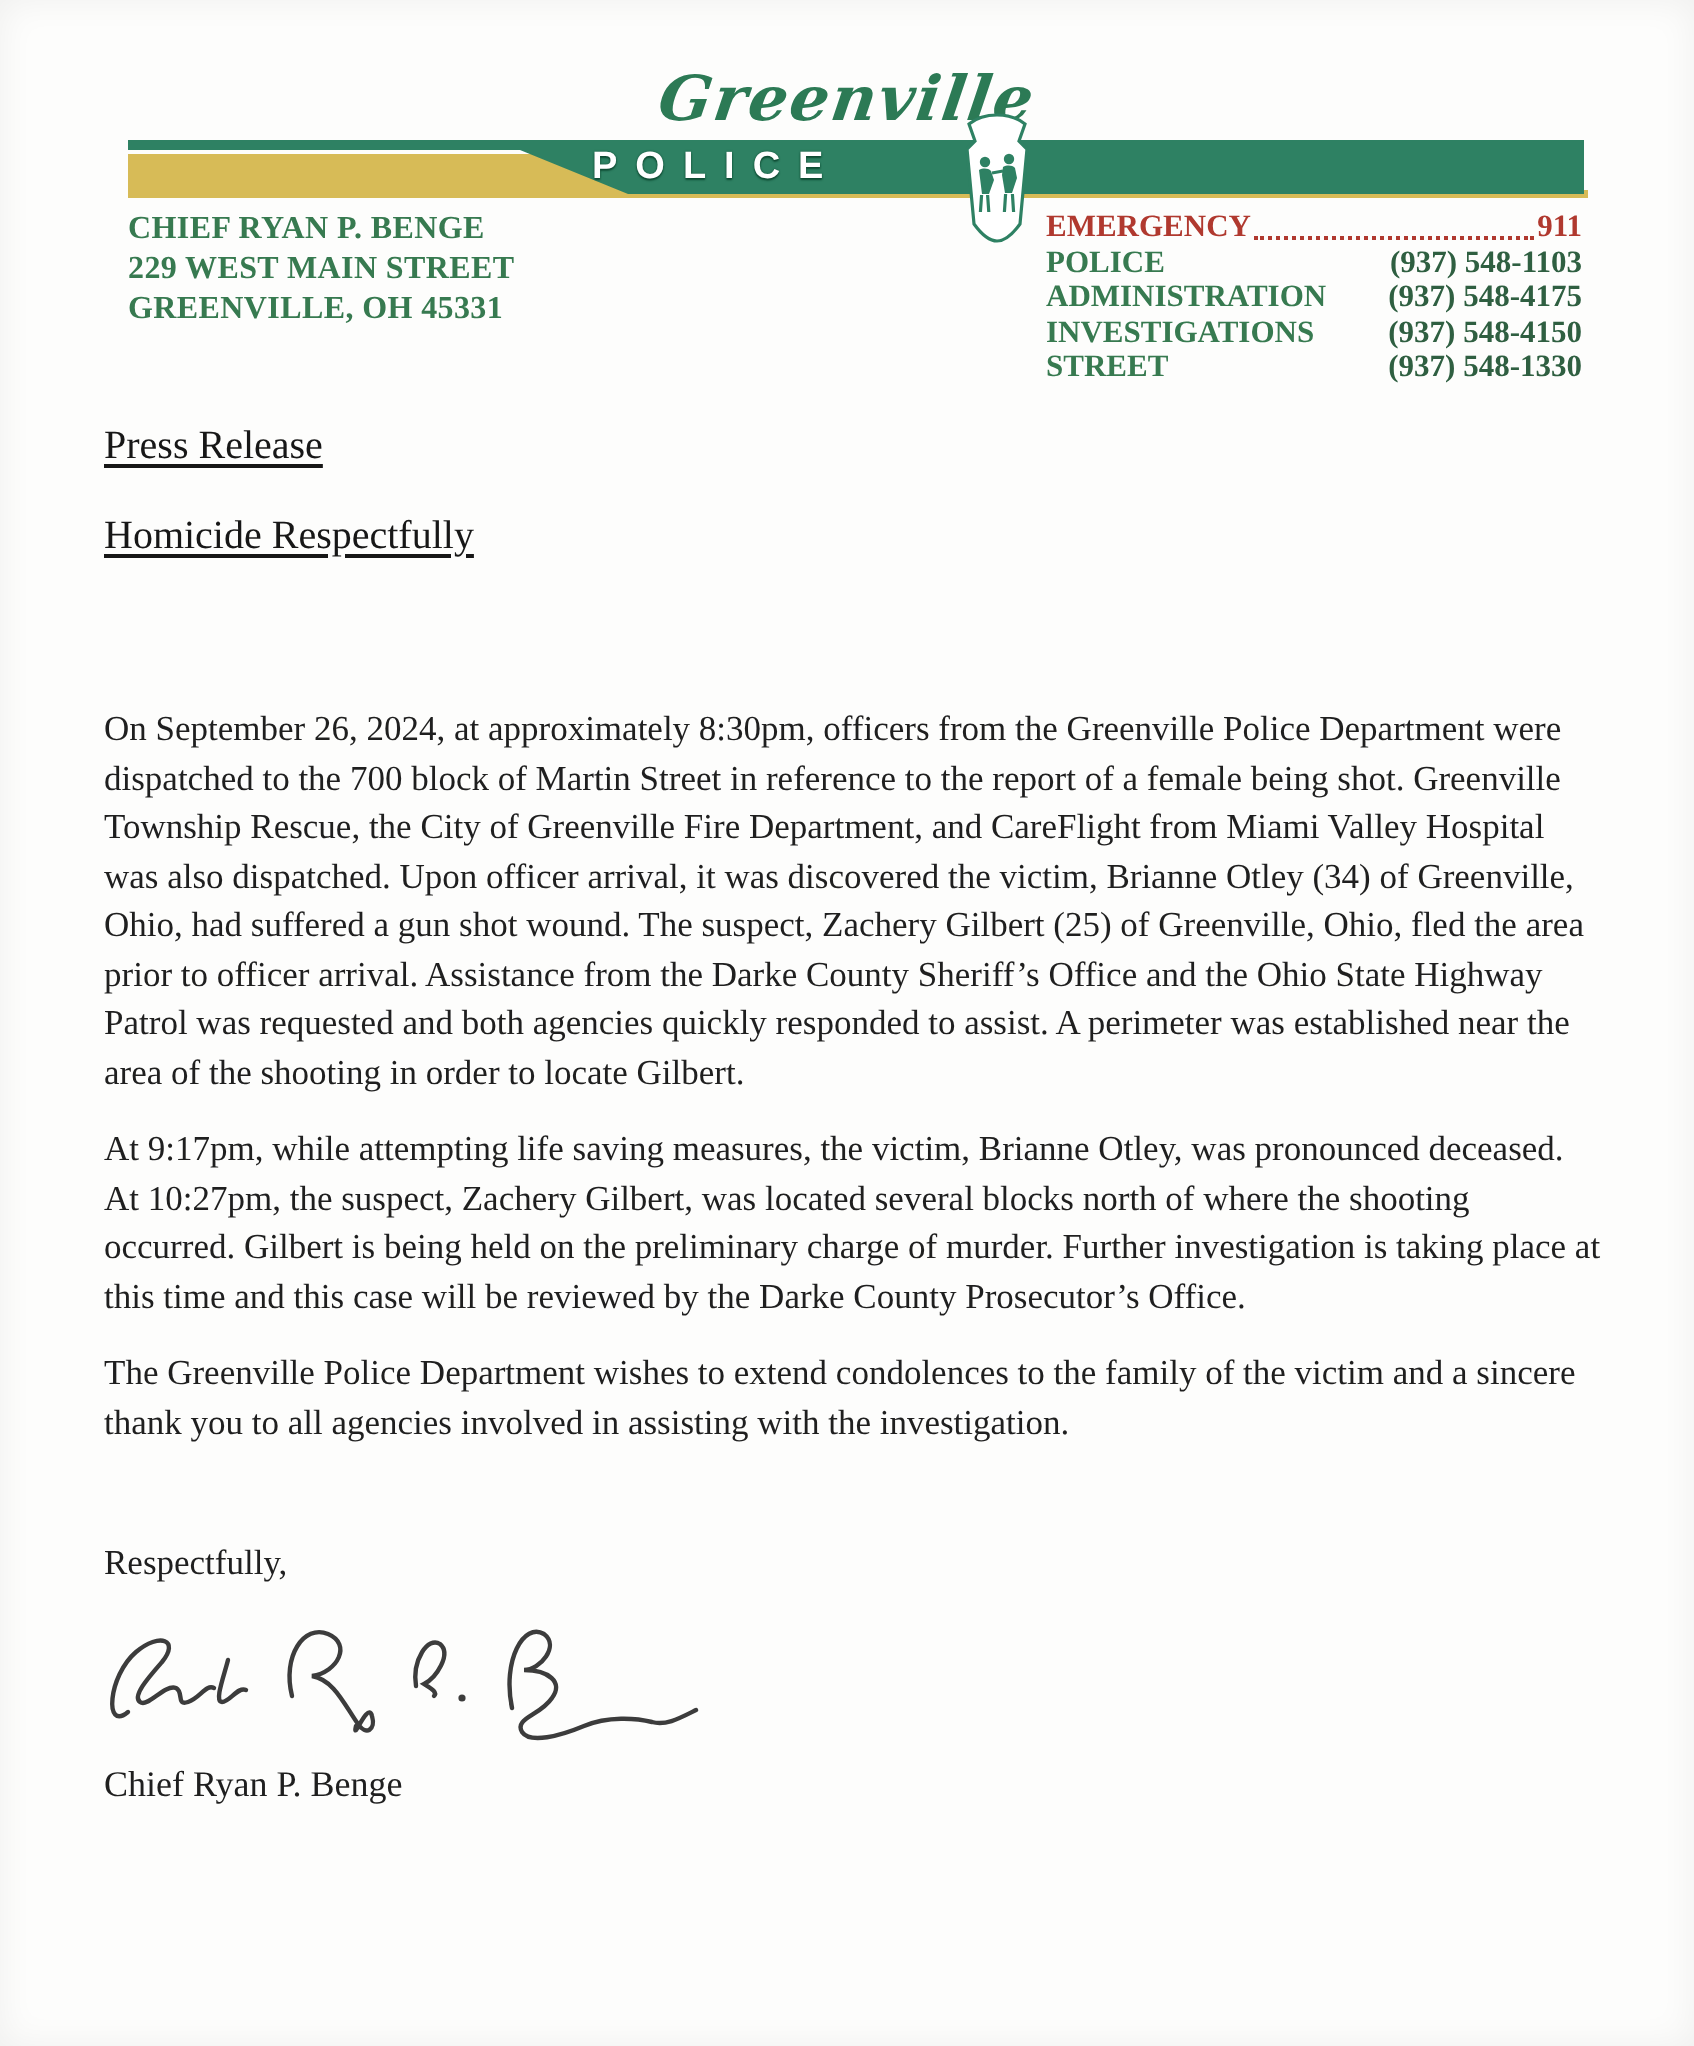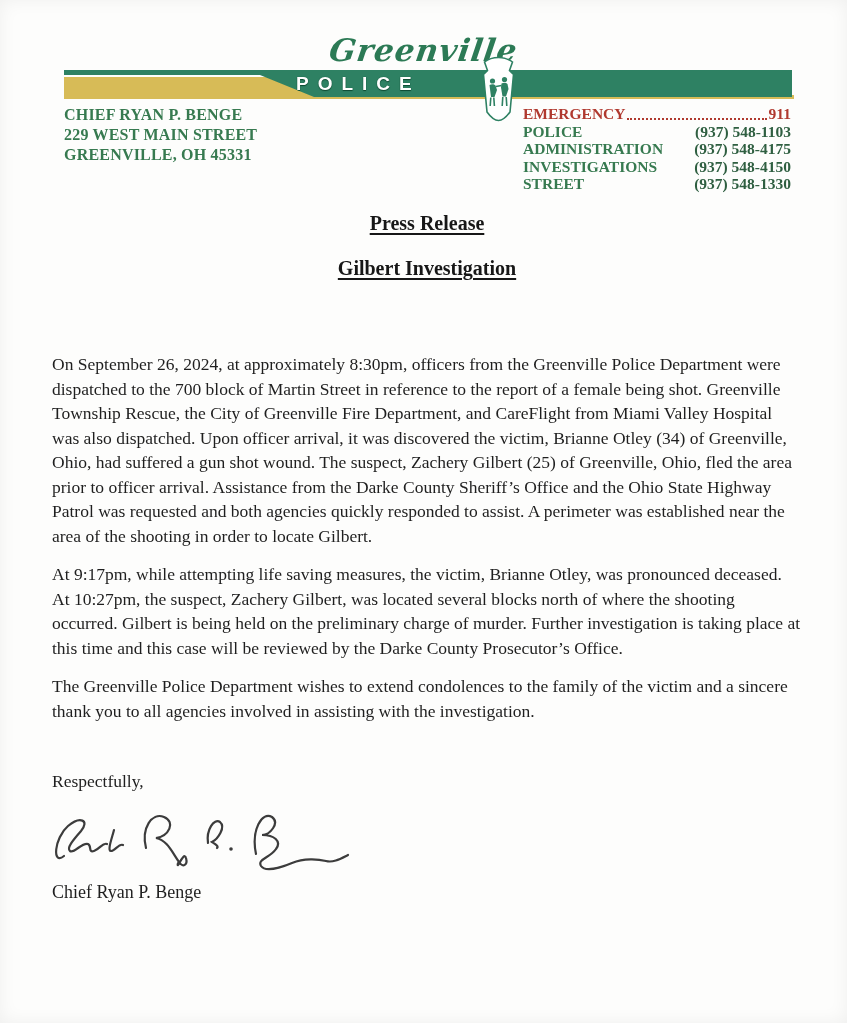--- a/index.html
+++ b/index.html
@@ -53,21 +53,21 @@
     font-weight:bold;font-size:15.5px;line-height:17.5px;
     color:#377a50;
   }
   .phone-row{display:flex;align-items:baseline;}
   .phone-row .val{margin-left:auto;color:#2f5f41;font-weight:bold;}
   .phone-row.emergency{color:#b0392f;align-items:flex-end;}
   .leader{flex:1;border-bottom:2px dotted #b0392f;margin:0 2px 3px 2px;}
   
   .doc{position:absolute;left:52px;top:204px;width:750px;}
   .title{
-    text-align:center;font-weight:bold;font-size:20px;
+    font-weight:normal;font-size:20px;
     text-decoration:underline;text-underline-offset:3px;
     margin:0 0 22px 0;color:#171717;
   }
   .title.first{margin-top:8px;}
   .body-text{margin-top:72px;}
   .para{font-size:17.5px;line-height:24.5px;margin:0 0 14px 0;text-align:left;}
   .closing{margin-top:48px;}
   .salutation{font-size:17.5px;}
   .sig{display:block;margin:10px 0 2px -4px;}
   .signatory{font-size:18px;}
@@ -120,21 +120,21 @@
       <span class="val">(937) 548-4150</span>
     </div>
     <div class="phone-row">
       <span>STREET</span>
       <span class="val">(937) 548-1330</span>
     </div>
   </div>
 
   <div class="doc">
     <div class="title first">Press Release</div>
-    <div class="title">Gilbert Investigation</div>
+    <div class="title">Homicide Respectfully</div>
 
     <div class="body-text">
       <p class="para">On September 26, 2024, at approximately 8:30pm, officers from the Greenville Police Department were dispatched to the 700 block of Martin Street in reference to the report of a female being shot. Greenville Township Rescue, the City of Greenville Fire Department, and CareFlight from Miami Valley Hospital was also dispatched. Upon officer arrival, it was discovered the victim, Brianne Otley (34) of Greenville, Ohio, had suffered a gun shot wound. The suspect, Zachery Gilbert (25) of Greenville, Ohio, fled the area prior to officer arrival. Assistance from the Darke County Sheriff’s Office and the Ohio State Highway Patrol was requested and both agencies quickly responded to assist. A perimeter was established near the area of the shooting in order to locate Gilbert.</p>
       <p class="para">At 9:17pm, while attempting life saving measures, the victim, Brianne Otley, was pronounced deceased. At 10:27pm, the suspect, Zachery Gilbert, was located several blocks north of where the shooting occurred. Gilbert is being held on the preliminary charge of murder. Further investigation is taking place at this time and this case will be reviewed by the Darke County Prosecutor’s Office.</p>
       <p class="para">The Greenville Police Department wishes to extend condolences to the family of the victim and a sincere thank you to all agencies involved in assisting with the investigation.</p>
     </div>
 
     <div class="closing">
       <div class="salutation">Respectfully,</div>
       <svg class="sig" width="330" height="78" viewBox="0 0 330 78">

